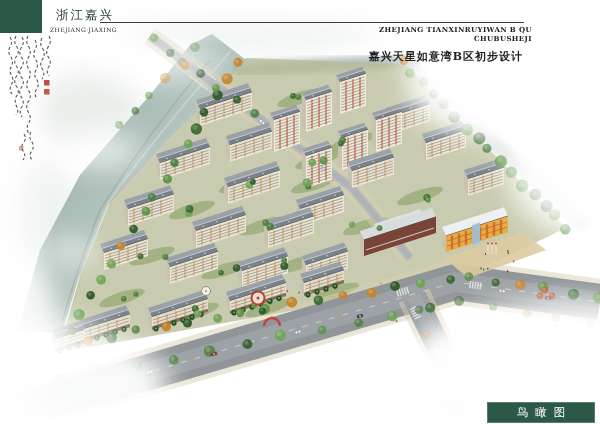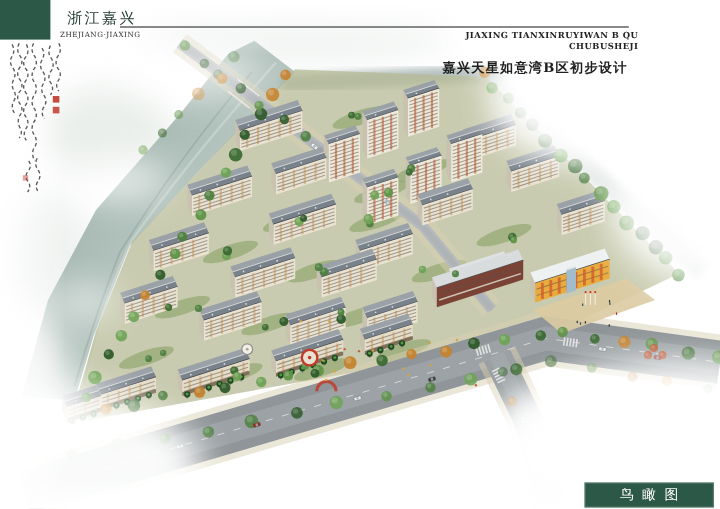--- a/index.html
+++ b/index.html
@@ -1096,21 +1096,21 @@
       <rect x="0" y="0" width="55" height="424" fill="url(#fadeLeft)"></rect>
       <rect x="0" y="398" width="600" height="26" fill="url(#fadeBot)"></rect>
     </g>
 </svg>
 
 <div class="hdr" id="corner-block"></div>
 <div class="hdr" id="region-cn">浙江嘉兴</div>
 <div class="hdr" id="region-en">ZHEJIANG·JIAXING</div>
 <div class="hdr" id="rule"></div>
 <div class="hdr" id="title-cn">嘉兴天星如意湾B区初步设计</div>
-<div class="hdr" id="title-en">JIAXING TIANXINRUYIWAN B QU CHUBUSHEJI</div>
+<div class="hdr" id="title-en">ZHEJIANG TIANXINRUYIWAN B QU CHUBUSHEJI</div>
 
 <svg id="calligraphy" viewBox="0 0 52 128">
   <g stroke="#3b3b3b" stroke-width="1.1" fill="none" stroke-dasharray="3 2.2" opacity=".85">
     <path d="M4,3 q3,5 0,10 q-3,5 1,10 q3,5 0,10 q-2,5 1,9 q2,5 -1,9 q-2,5 1,9"></path>
     <path d="M10,2 q-3,6 1,11 q3,5 -1,10 q-3,5 1,10 q3,5 -1,10 q-3,5 1,10 q3,5 -1,10 q-2,5 1,10 q2,4 -1,8"></path>
     <path d="M16,3 q3,6 -1,11 q-3,5 1,10 q3,5 -1,10 q-3,5 1,10 q3,5 -1,10 q-3,5 1,10 q3,5 -1,10 q-2,5 1,9"></path>
     <path d="M22,2 q-3,6 1,11 q3,6 -1,11 q-3,6 1,11 q3,6 -1,11 q-3,6 1,11 q3,6 -1,11 q-3,6 1,11 q3,6 -1,11 q-2,5 1,10"></path>
     <path d="M29,6 q3,5 0,10 q-3,5 1,10 q3,5 0,10 q-3,5 1,10 q3,5 -1,10 q-2,5 1,9"></path>
     <path d="M36,4 q-3,6 1,11 q3,6 -1,11 q-3,5 1,10 q2,5 -1,9"></path>
     <path d="M43,2 q3,6 -1,11 q-3,6 1,11 q3,5 -1,10 q-2,4 1,8"></path>

